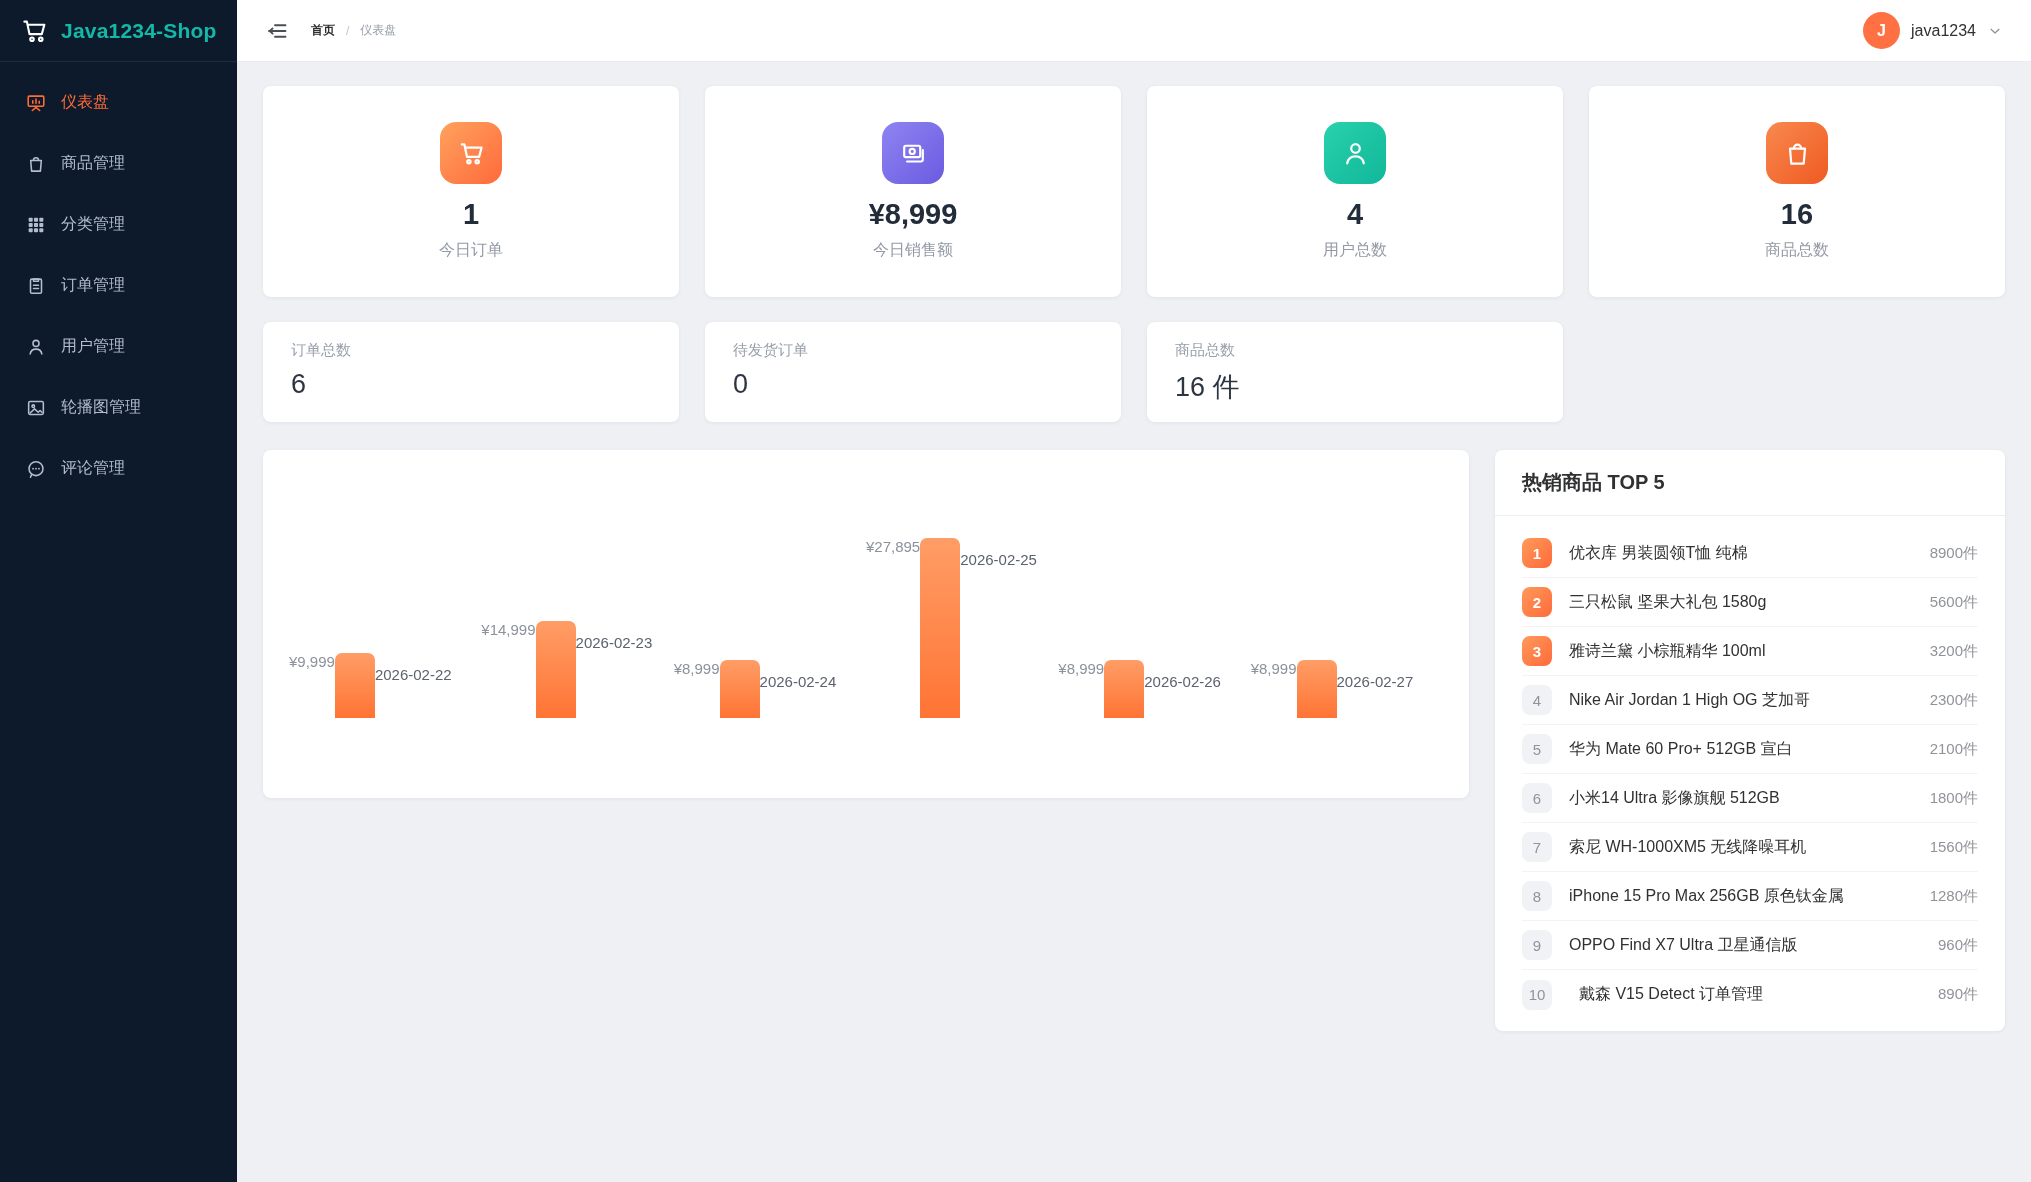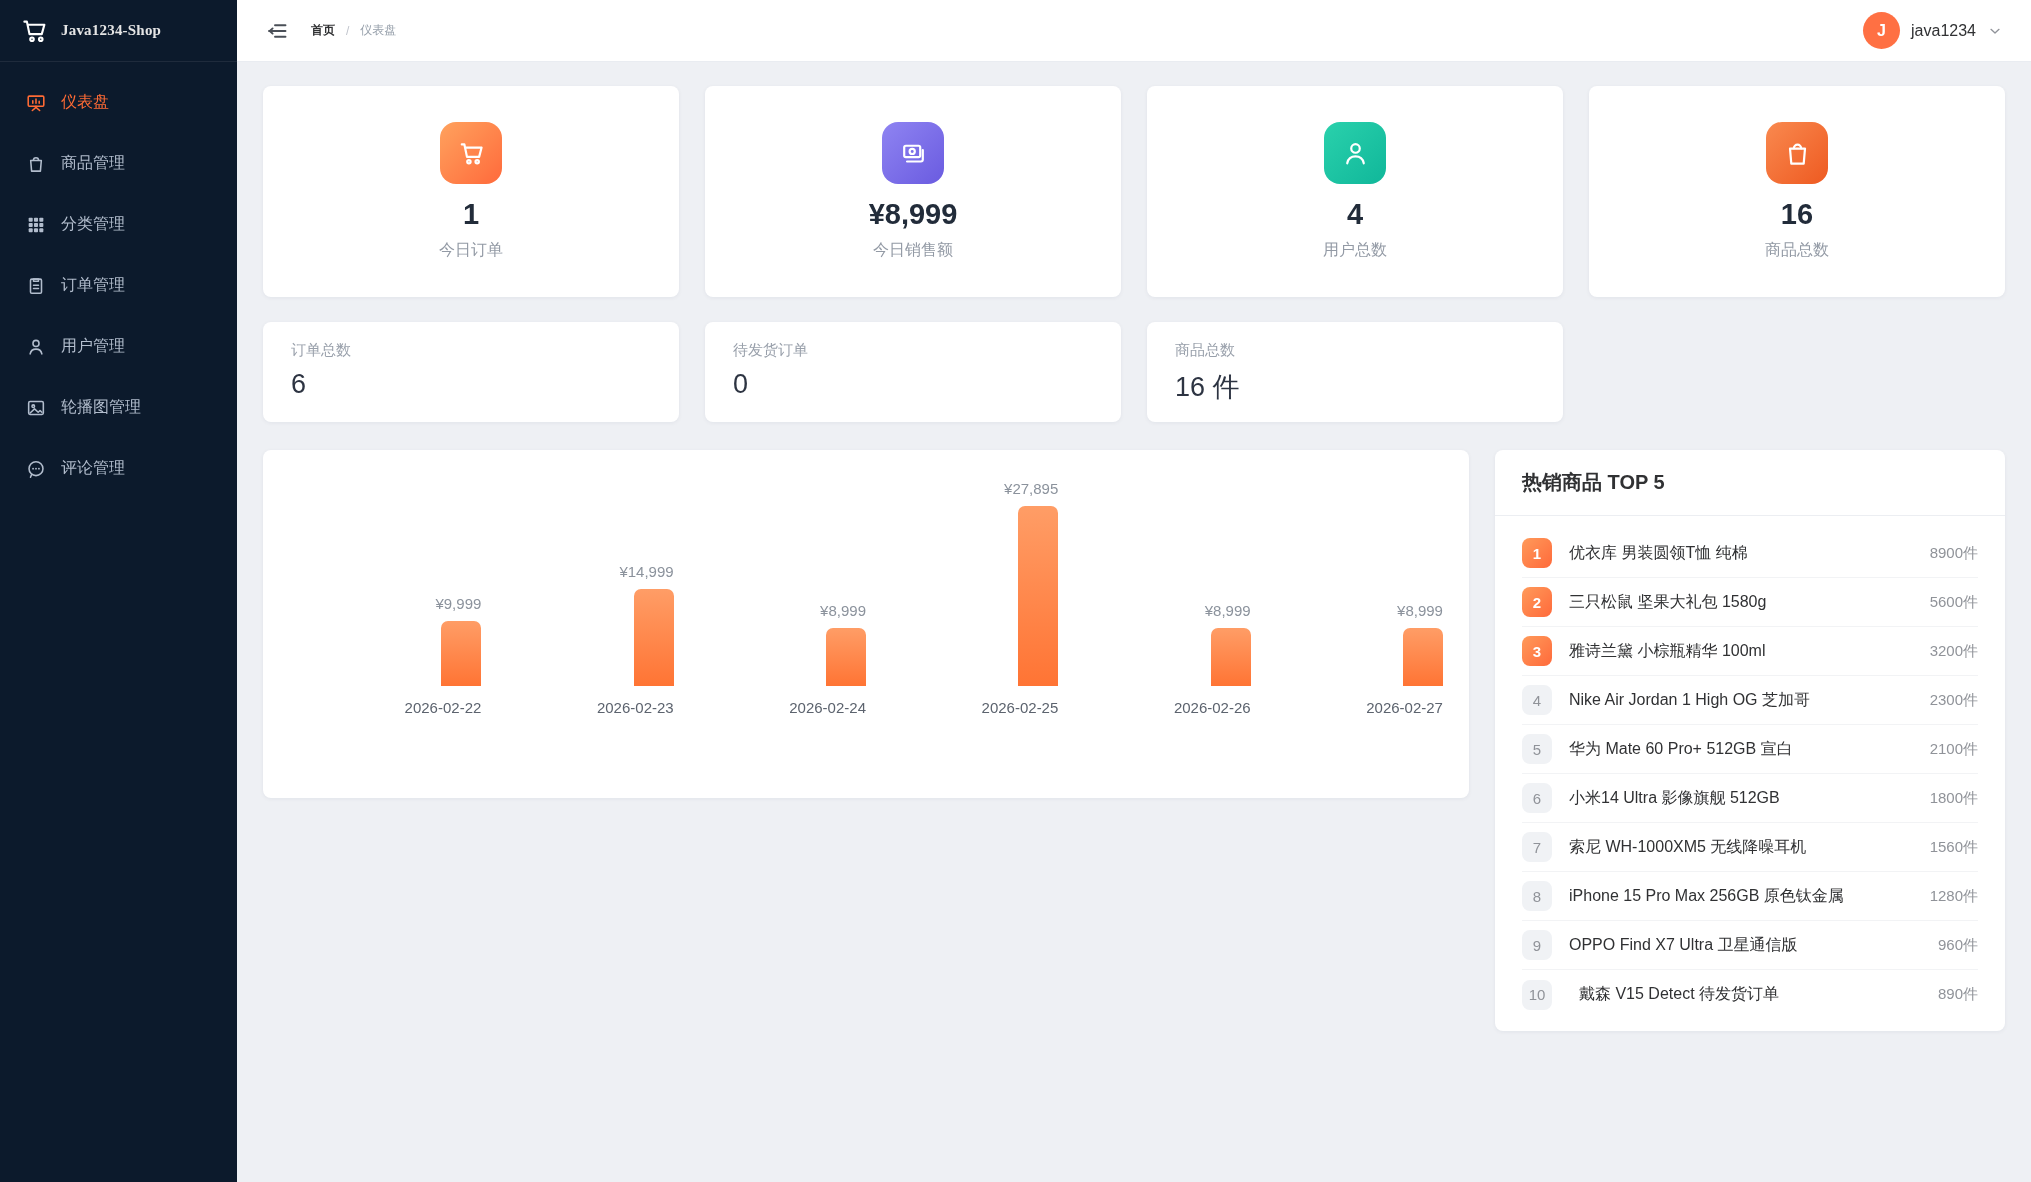--- a/index.html
+++ b/index.html
@@ -6,21 +6,21 @@
   html,body { width:2031px; height:1182px; overflow:hidden; }
   body {
     font-family:"Liberation Sans","DejaVu Sans",sans-serif;
     background:#eef0f4; display:flex; color:#303133;
   }
   
   .sidebar { width:237px; flex-shrink:0; background:#0c1a2c; display:flex; flex-direction:column; }
   .logo { height:62px; display:flex; align-items:center; gap:11px; padding:0 20px;
           border-bottom:1px solid rgba(255,255,255,.08); }
   .logo-icon { width:30px; height:30px; color:#fff; display:flex; }
-  .logo-title { color:#e5e5e5; font-size:15px; font-weight:bold; letter-spacing:.2px;font-family:Liberation Serif, serif; }
+  .logo-title { color:#14b8a6; font-size:21px; font-weight:bold; letter-spacing:.2px; }
   .menu { padding-top:10px; }
   .menu-item { height:61px; display:flex; align-items:center; gap:14px; padding:0 25px;
                font-size:16px; color:#b2bdcd; cursor:pointer; }
   .menu-item.active { color:#ff6b35; }
   .menu-item svg { width:22px; height:22px; flex-shrink:0; }
   
   .main { flex:1; display:flex; flex-direction:column; min-width:0; }
   .topbar { height:62px; background:#fff; border-bottom:1px solid #e9ecf1;
             display:flex; align-items:center; padding:0 28px; }
   .hamburger { width:24px; height:24px; color:#4a4f57; cursor:pointer; display:flex; margin-right:22px; }
@@ -46,21 +46,21 @@
   .summary { margin-top:25px; }
   .summary-card { height:100px; padding:19px 28px; }
   .summary-label { font-size:15px; color:#99a0ab; }
   .summary-value { font-size:27px; color:#2d3442; margin-top:9px; }
   
   .bottom { display:flex; gap:26px; margin-top:28px; align-items:flex-start; }
   .card-head { padding:19px 27px; font-size:20px; font-weight:bold; color:#303133;
                border-bottom:1px solid #eceef2; }
   .chart-card { flex:1; height:348px; min-width:0; }
   .chart-plot { height:284px; display:flex; align-items:flex-end; padding:0 26px 16px; }
-  .bar-slot { flex:1; display:flex; flex-direction:column; align-items:flex-end; }
+  .bar-slot { flex:1; display:flex; flex-direction:row; align-items:flex-start; }
   .bar-value { font-size:15px; color:#8b929c; margin-bottom:9px; }
   .bar { width:40px; border-radius:7px 7px 0 0; }
   .bar-date { font-size:15px; color:#5c636e; margin-top:13px; height:19px; }
   .top-card { width:510px; flex-shrink:0; }
   .top-list { padding:13px 27px 12px; }
   .top-row { display:flex; align-items:center; gap:17px; height:49px; border-bottom:1px solid #f2f3f5; }
   .top-row:last-child { border-bottom:none;gap:27px; }
   .rank { width:30px; height:30px; border-radius:8px; flex-shrink:0; display:flex;
           align-items:center; justify-content:center; font-size:15px; }
   .rank.hot { color:#fff; font-weight:bold; }
@@ -325,20 +325,20 @@
               <span class="top-name">iPhone 15 Pro Max 256GB 原色钛金属</span>
               <span class="top-sales">1280件</span>
             </div>
             <div class="top-row">
               <span class="rank normal">9</span>
               <span class="top-name">OPPO Find X7 Ultra 卫星通信版</span>
               <span class="top-sales">960件</span>
             </div>
             <div class="top-row">
               <span class="rank normal">10</span>
-              <span class="top-name">戴森 V15 Detect 待发货订单</span>
+              <span class="top-name">戴森 V15 Detect 订单管理</span>
               <span class="top-sales">890件</span>
             </div>
           </div>
       </div>
     </section>
   </main>
 </div>
 
 </body></html>

